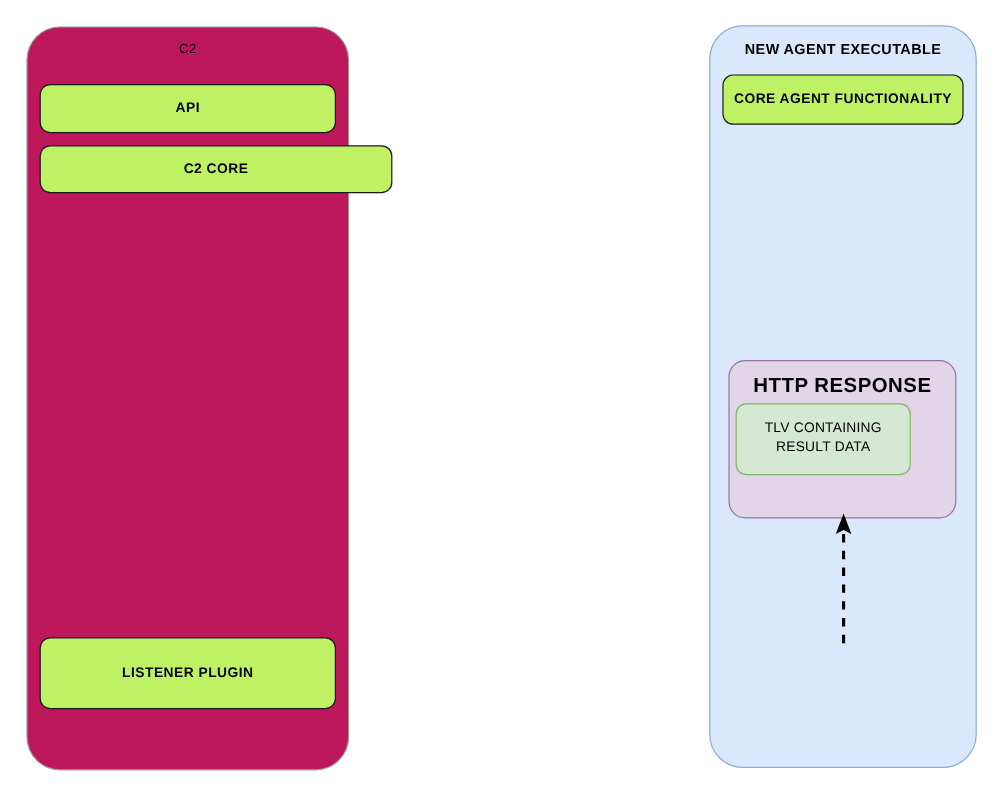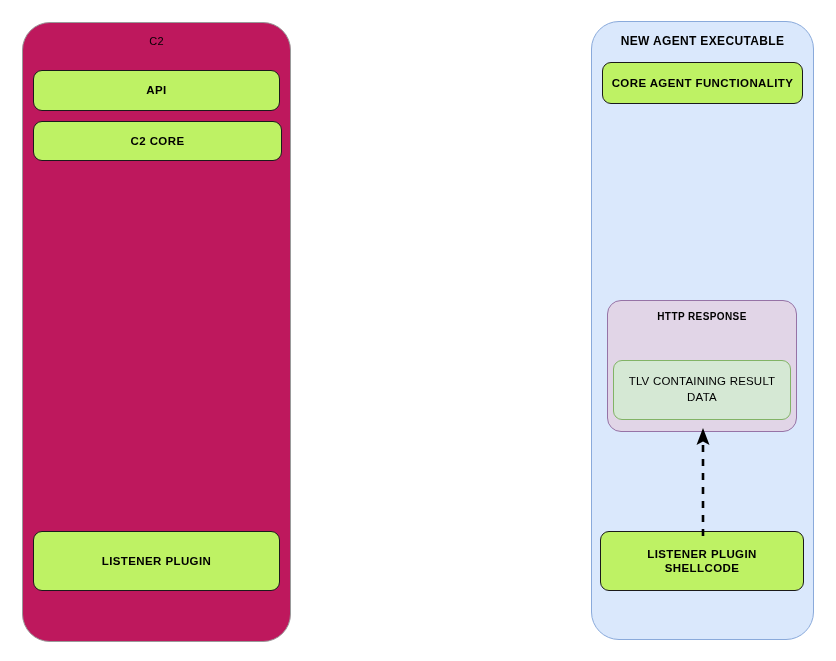--- a/index.html
+++ b/index.html
@@ -88,45 +88,45 @@
   
   .box-http {
     background: #e1d5e7;
     border: 1.2px solid #9673a6;
     border-radius: 14px;
     align-items: flex-start;
     justify-content: center;
   }
   .box-http > .container-label {
     margin-top: 10px;
-    font-size: 10px;
+    font-size: 17px;
     font-weight: 700;
     letter-spacing: 0.4px;
   }
 
   
   .box-tlv {
     background: #d5e8d4;
     border: 1.2px solid #82b366;
     border-radius: 9px;
     font-size: 11.5px;
     font-weight: 400;
     letter-spacing: 0.2px;
     padding: 0 10px;
     line-height: 1.35;
   }
 
   
   #node-api        { left: 33px;  top: 70px;  width: 247px; height: 41px; }
-  #node-c2core     { left: 33px;  top: 121px; width: 249px; height: 40px; }
+  #node-c2core     { left: 33px;  top: 121px; width: 294px; height: 40px; }
   #node-listener   { left: 33px;  top: 531px; width: 247px; height: 60px; text-align: center; }
 
   #node-core-agent { left: 602px; top: 62px;  width: 201px; height: 42px; }
   #node-http       { left: 607px; top: 300px; width: 190px; height: 132px; }
-  #node-tlv        { left: 613px; top: 360px; width: 178px; height: 60px; }
+  #node-tlv        { left: 613px; top: 336px; width: 146px; height: 60px; }
   #node-shellcode  { left: 600px; top: 531px; width: 204px; height: 60px; }
 
   #arrow-shellcode-to-http {
     position: absolute;
     left: 688px;
     top: 424px;
     width: 32px;
     height: 112px;
     overflow: visible;
   }
@@ -161,22 +161,19 @@
   </div>
 
   <div class="node box-http" id="node-http">
     <div class="container-label">HTTP RESPONSE</div>
   </div>
 
   <div class="node box-tlv" id="node-tlv">
     <span>TLV CONTAINING RESULT DATA</span>
   </div>
 
-  <div class="node box-white" id="node-shellcode">
-    <span>LISTENER PLUGIN SHELLCODE</span>
-  </div>
 
   <svg id="arrow-shellcode-to-http" viewBox="0 0 32 112">
     <line x1="15" y1="112" x2="15" y2="17" stroke="#000000" stroke-width="2.6" stroke-dasharray="7 7"></line>
     <polygon points="15,4 8.5,21 15,17.6 21.5,21" fill="#000000"></polygon>
   </svg>
 
 </div>
 
 </body></html>

